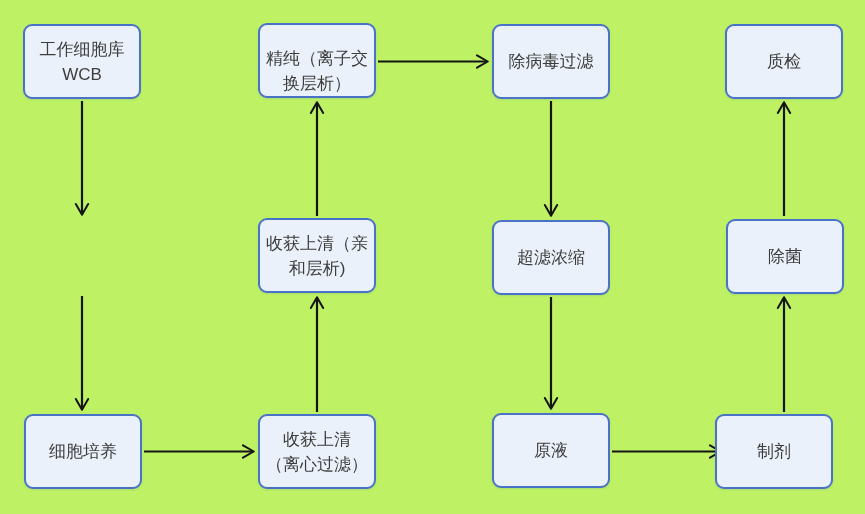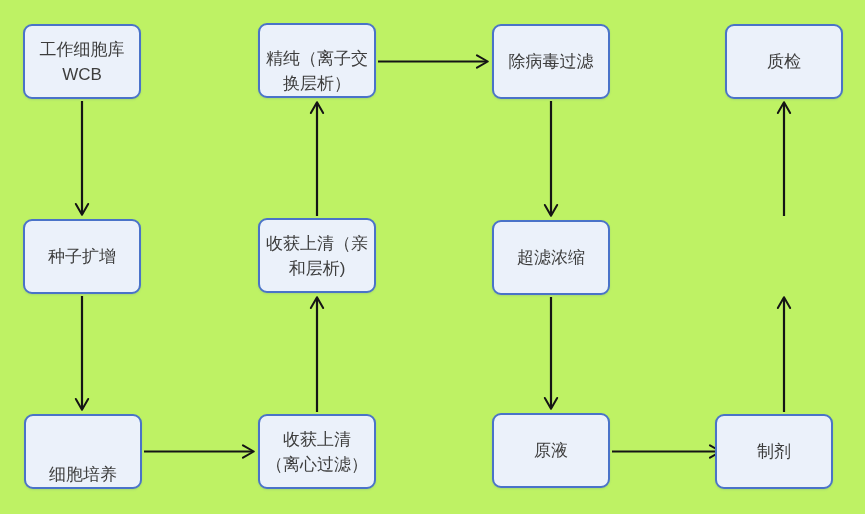--- a/index.html
+++ b/index.html
@@ -81,32 +81,32 @@
     <span class="label">精纯（离子交
 换层析）</span>
   </div>
   <div class="node" style="left:492px; top:24px;">
     <span class="label">除病毒过滤</span>
   </div>
   <div class="node" style="left:725px; top:24px;">
     <span class="label">质检</span>
   </div>
 
-  <div class="node" style="left:23px;  top:219px;">
-    <span class="label">种子扩增</span>
-  </div>
   <div class="node" style="left:258px; top:218px;">
     <span class="label">收获上清（亲
 和层析)</span>
   </div>
   <div class="node" style="left:492px; top:220px;font-family:Liberation Serif, serif;">
     <span class="label">超滤浓缩</span>
   </div>
+  <div class="node" style="left:726px; top:219px;">
+    <span class="label">除菌</span>
+  </div>
 
-  <div class="node" style="left:24px;  top:414px;align-items:flex-end;">
+  <div class="node" style="left:24px;  top:414px;">
     <span class="label">细胞培养</span>
   </div>
   <div class="node" style="left:258px; top:414px;align-items:center;">
     <span class="label">收获上清
 （离心过滤）</span>
   </div>
   <div class="node" style="left:492px; top:413px;justify-content:center;">
     <span class="label">原液</span>
   </div>
   <div class="node" style="left:715px; top:414px;">

